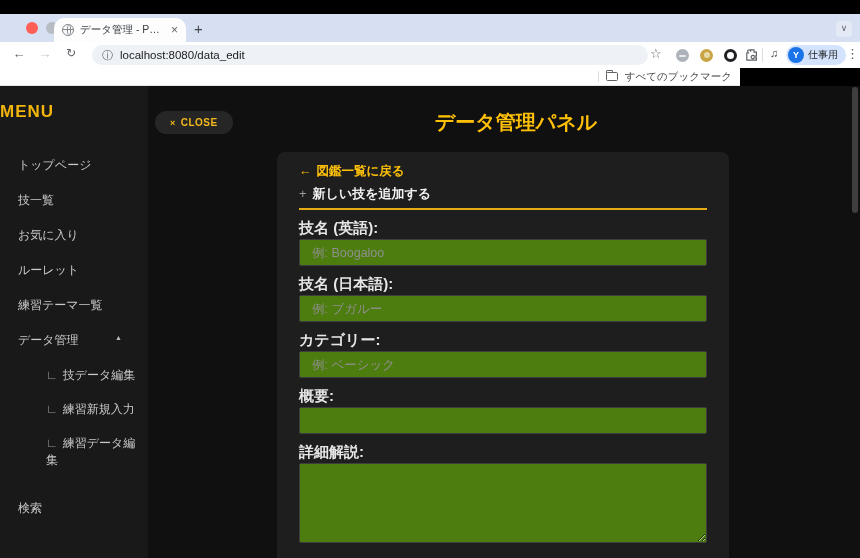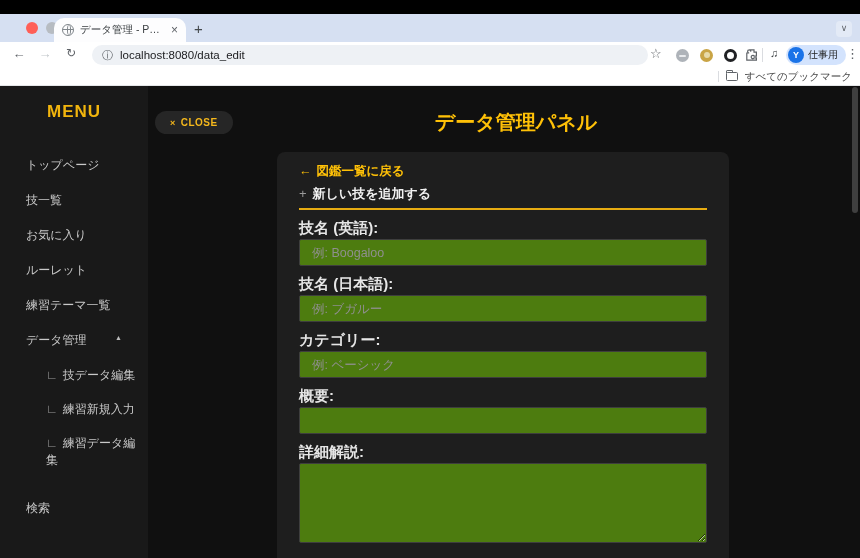--- a/index.html
+++ b/index.html
@@ -45,35 +45,35 @@
   .ext-puzzle { position:absolute; left:745px; top:6px; }
   .tb-sep { position:absolute; left:762px; top:6px; width:1px; height:14px; background:#dadce0; }
   .media-ic { position:absolute; left:770px; top:5px; font-size:11px; color:#3c4043; letter-spacing:-1px; }
   .profile-chip { position:absolute; left:786px; top:3px; height:20px; background:#d3e3fd; border-radius:10px;
                   display:flex; align-items:center; gap:4px; padding:0 8px 0 2px; }
   .avatar { width:16px; height:16px; border-radius:50%; background:#1a73e8; color:#fff; font-size:9px;
             font-weight:bold; text-align:center; line-height:16px; }
   .profile-name { font-size:10px; color:#1f1f1f; }
   .menu-dots { position:absolute; left:846px; top:4px; font-size:13px; color:#5f6368; }
 
-  .bookmarks { position:absolute; left:0; top:68px; width:860px; height:18px; background:#ffffff;
+  .bookmarks { position:absolute; left:0; top:68px; width:740px; height:18px; background:#ffffff;
                border-bottom:1px solid #e4e6e8; }
   .bm-right { position:absolute; right:8px; top:0; height:17px; display:flex; align-items:center; gap:7px; }
   .bm-sep { width:1px; height:11px; background:#dadce0; }
   .folder-ic { width:12px; height:9px; border:1.2px solid #5f6368; border-radius:1.5px; position:relative; }
   .folder-ic::before { content:""; position:absolute; left:-1.2px; top:-3.5px; width:5px; height:2.5px;
                        border:1.2px solid #5f6368; border-bottom:none; border-radius:1.5px 1.5px 0 0; }
   .bm-label { font-size:10.5px; color:#474747; }
 
   
   .page { position:absolute; left:0; top:86px; width:860px; height:472px; display:flex; background:#101010; }
   .sidebar { width:148px; height:472px; background:#191919; flex:none; padding-top:16px; }
-  .menu-title { text-align:center; color:#f2b50d; font-weight:bold; font-size:17px; letter-spacing:1px; }
+  .menu-title { color:#f2b50d; font-weight:bold; font-size:17px; letter-spacing:1px; }
   .menu-list { margin-top:26px; }
-  .menu-item { position:relative; color:#c9c9c9; font-size:12px; padding:9px 14px 9px 26px; cursor:pointer; }
+  .menu-item { position:relative; color:#c9c9c9; font-size:12px; padding:9px 14px 9px 18px; cursor:pointer; }
   .menu-item .expander { position:absolute; right:26px; top:11px; font-size:7px; color:#bdbdbd; }
   .menu-sub { color:#c9c9c9; font-size:12px; padding:8.5px 8px 8.5px 46px; cursor:pointer; }
   .menu-sub .prefix { color:#9f9f9f; margin-right:5px; }
   .menu-footer { margin-top:14px; }
 
   .content { position:relative; flex:1; height:472px; background:#101010; overflow:hidden; }
   .close-btn { position:absolute; left:7px; top:25px; background:#262626; border:none; border-radius:13px;
                color:#f5b81c; font-weight:bold; font-size:10px; letter-spacing:0.5px; padding:6px 15px;
                font-family:inherit; cursor:pointer; display:flex; align-items:center; gap:5px; }
   .close-btn .x { font-size:9px; }

